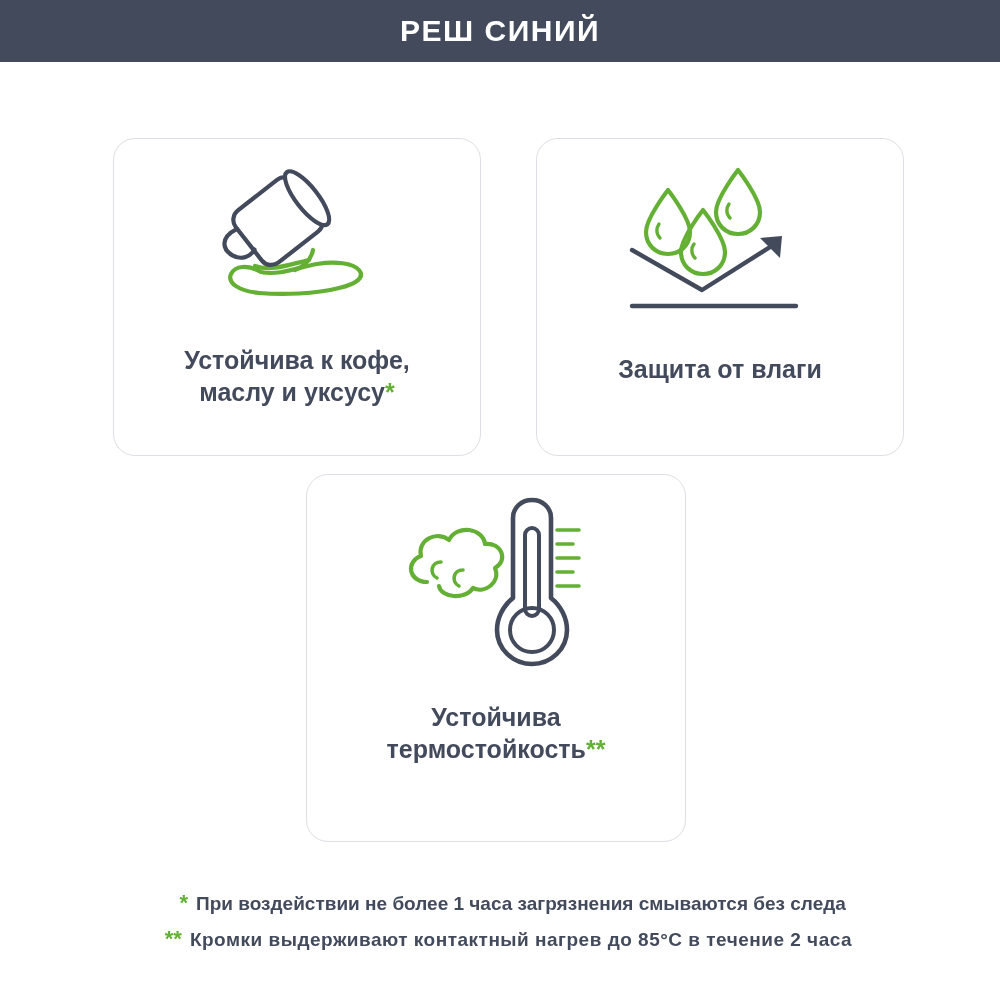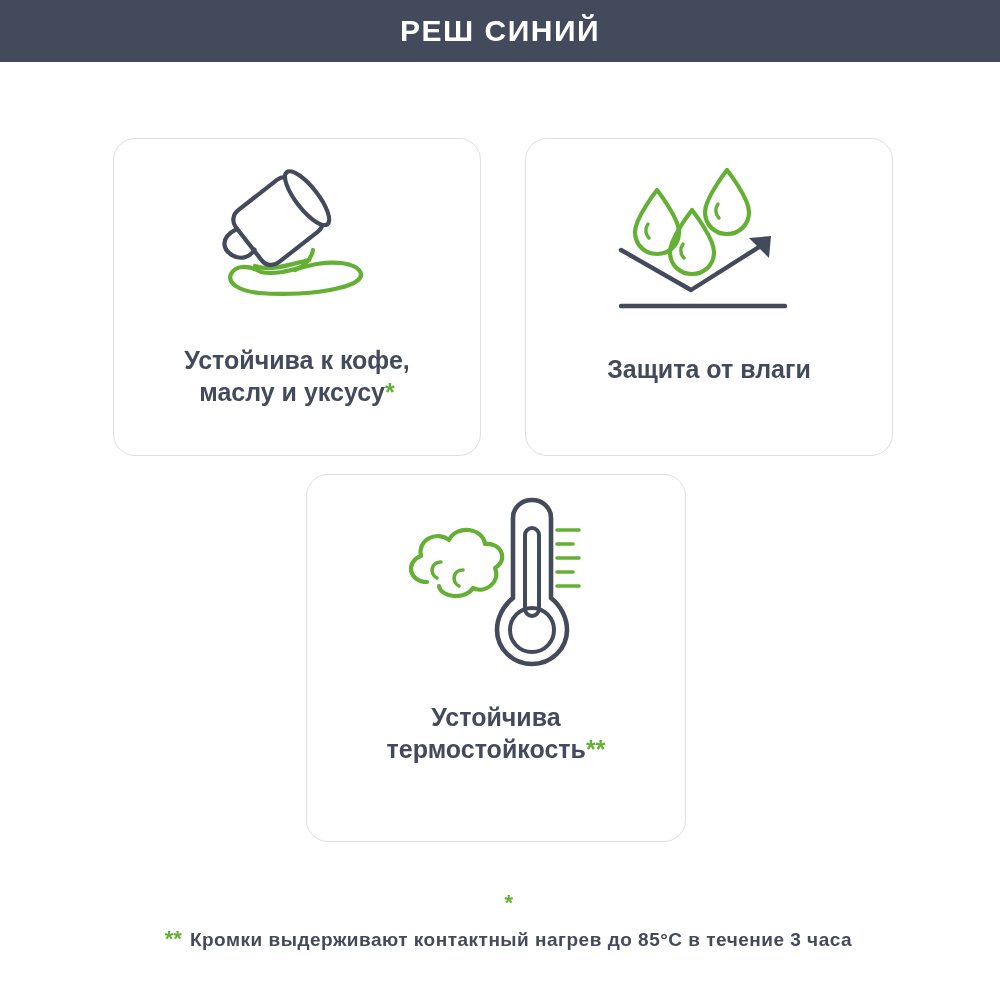--- a/index.html
+++ b/index.html
@@ -54,21 +54,21 @@
     flex-direction: column;
     align-items: center;
   }
   .card-1 {
     left: 113px;
     top: 76px;
     width: 368px;
     height: 318px;
   }
   .card-2 {
-    left: 525px;
+    left: 536px;
     top: 76px;
     width: 368px;
     height: 318px;
   }
   .card-3 {
     left: 306px;
     top: 412px;
     width: 380px;
     height: 368px;
   }
@@ -215,20 +215,21 @@
         <span>Устойчива</span><br>
         <span>термостойкость</span><span class="star">**</span>
       </div>
     </div>
 
   </div>
 
   <div class="footnotes">
     <div class="footnote">
       <span class="footnote-mark">*</span>
+      <span class="footnote-text">При воздействии не более 1 часа загрязнения смываются без следа</span>
     </div>
     <div class="footnote">
       <span class="footnote-mark">**</span>
-      <span class="footnote-text deg">Кромки выдерживают контактный нагрев до 85°C в течение 3 часа</span>
+      <span class="footnote-text deg">Кромки выдерживают контактный нагрев до 85°C в течение 2 часа</span>
     </div>
   </div>
 
 </div>
 
 </body></html>

